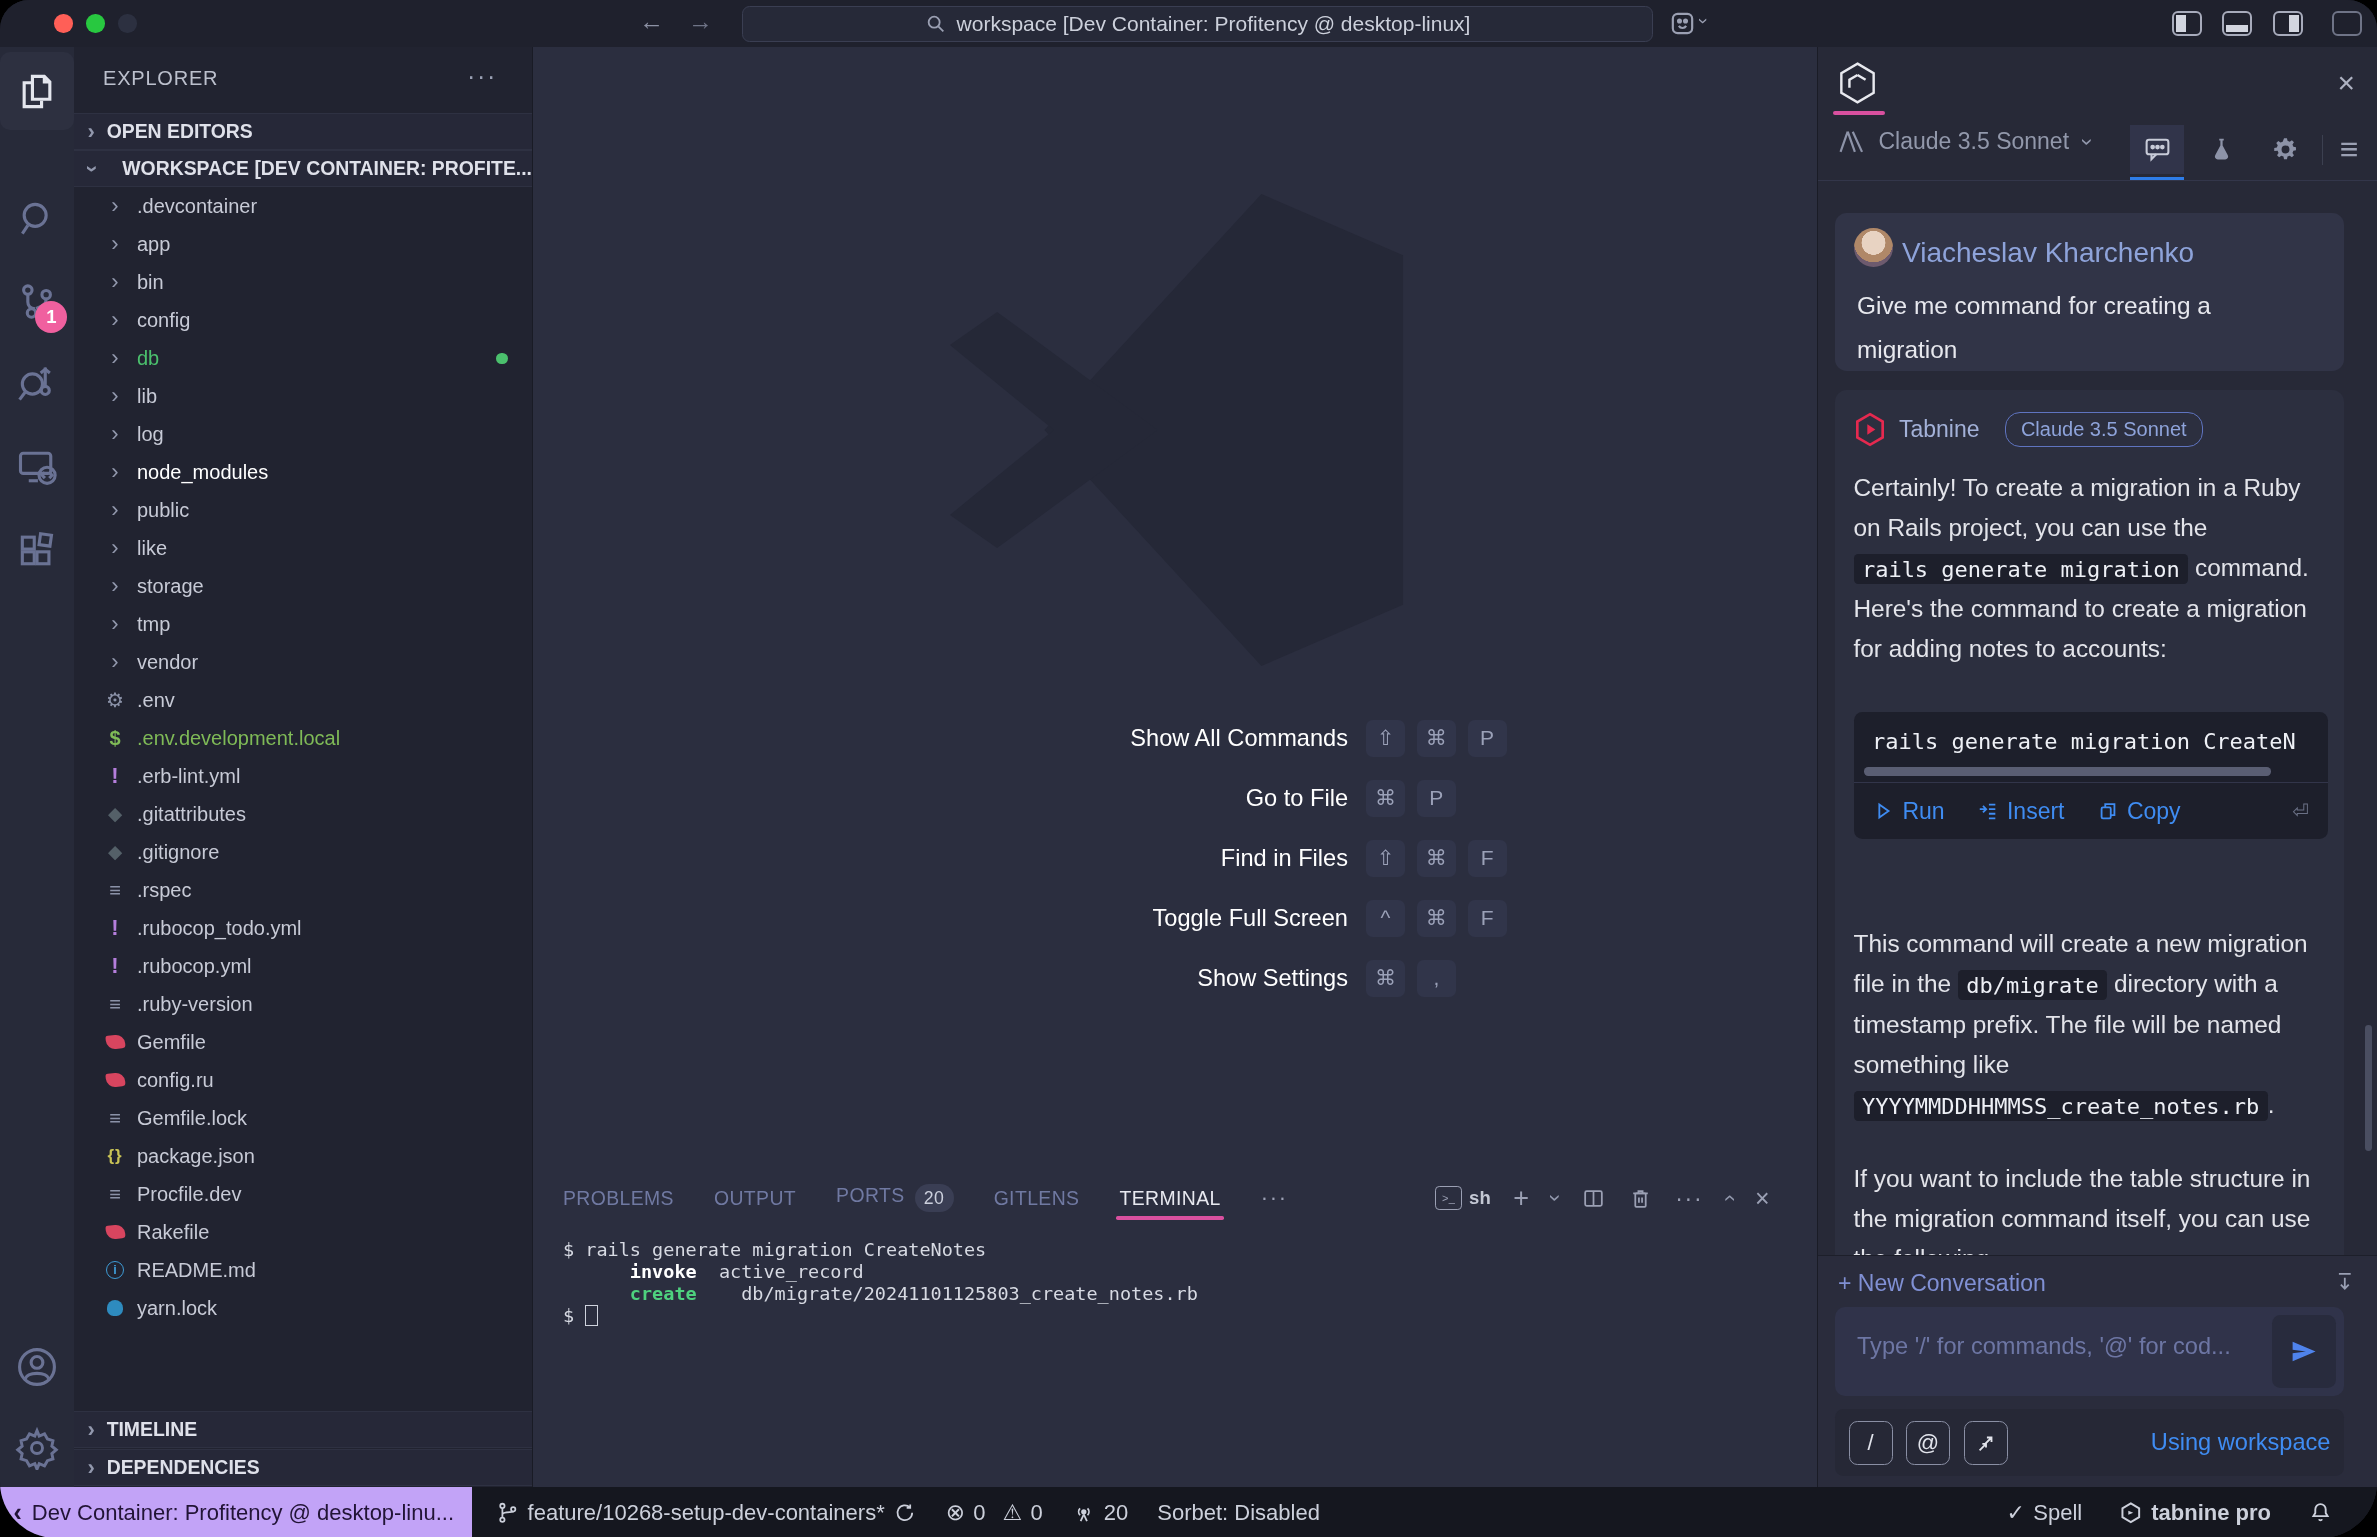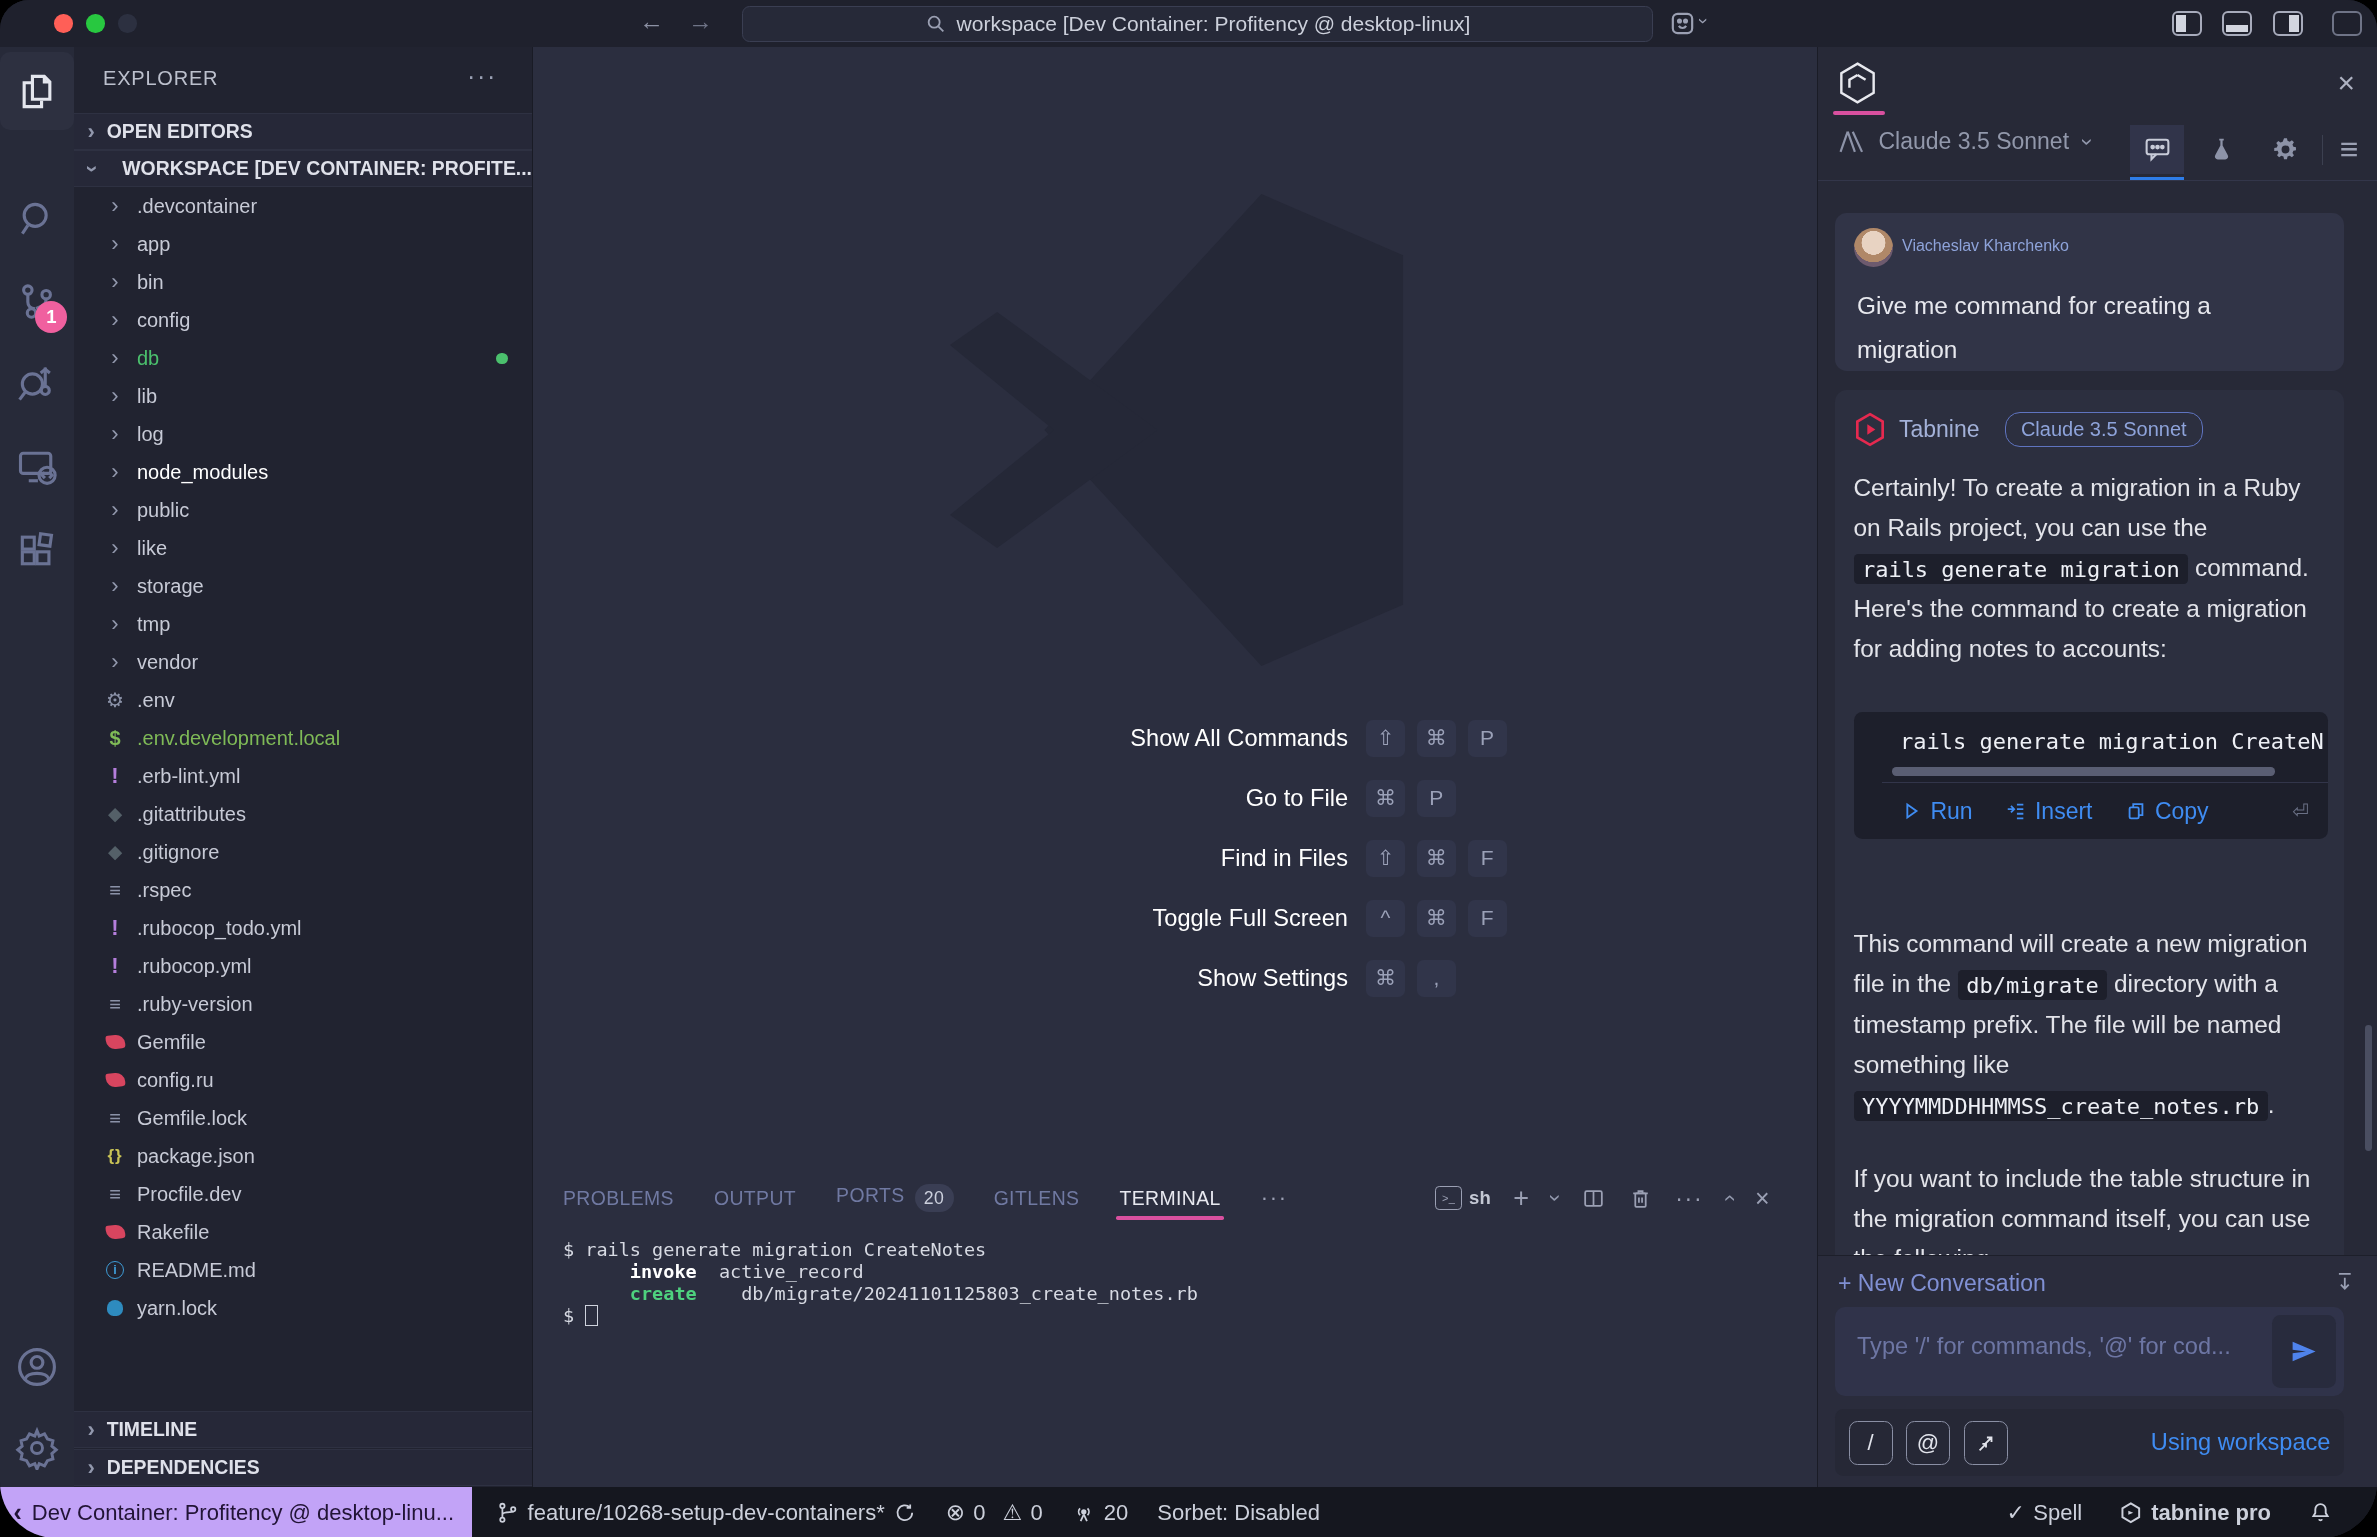--- a/index.html
+++ b/index.html
@@ -72,30 +72,30 @@
   .rp-close{position:absolute;right:22px;top:18.5px;font-size:30px;color:#aeb2c2;}
   .modelrow{position:absolute;left:20px;top:81px;display:flex;align-items:center;gap:13.5px;color:#9298ab;font-size:23px;}
   .rp-icons{position:absolute;right:11.8px;top:78px;display:flex;align-items:center;gap:10px;color:#8d93a8;}
   .rp-iconbtn{width:54px;height:49px;display:flex;align-items:center;justify-content:center;position:relative;}
   .rp-iconbtn.active{background:#31344a;color:#c8cbd8;}
   .rp-iconbtn.active:after{content:"";position:absolute;left:0;right:0;bottom:-6.7px;height:3.4px;background:#2e7de9;}
   .rp-div{width:0.8px;height:30px;background:#3c4050;}
   .hr{position:absolute;left:0;right:0;top:133px;height:0.8px;background:#33364a;}
   .chat{position:absolute;left:0;right:0;top:134px;bottom:231px;overflow:hidden;}
   .ucard{position:absolute;left:17px;width:509px;top:32px;height:158px;background:#313447;border-radius:11.8px;}
-  .uname{position:absolute;left:67px;top:23.6px;font-size:16px;color:#8ea3da;}
+  .uname{position:absolute;left:67px;top:23.6px;font-size:28px;color:#8ea3da;}
   .avatar{position:absolute;left:18.5px;top:15px;width:39px;height:39px;border-radius:50%;background:radial-gradient(circle at 50% 38%,#e8d3c2 0 38%,#b08868 39% 62%,#6d5a6e 63% 100%);}
   .umsg{position:absolute;left:22px;top:71px;width:455px;font-size:24.4px;line-height:44px;color:#e7e8ee;}
   .acard{position:absolute;left:17px;width:509px;top:209px;height:927px;background:#2c2f3f;border-radius:11.8px;}
   .botrow{position:absolute;left:18.5px;top:22px;display:flex;align-items:center;gap:13.5px;}
   .botname{font-size:23px;color:#a3b1d8;}
   .pill{border:1.7px solid #5f74c0;border-radius:15px;padding:5px 15px;font-size:20px;color:#8ea3da;margin-left:11.8px;}
   .para{position:absolute;left:18.5px;width:474px;font-size:24.4px;line-height:40px;color:#e3e4ea;}
   .icode{background:#1d1f2b;font-family:"DejaVu Sans Mono",monospace;font-size:22px;padding:2.5px 8.4px;border-radius:4.2px;color:#eef0f6;white-space:nowrap;}
-  .codeblock{position:absolute;left:18.5px;width:474px;top:322px;background:#1d1f2b;border-radius:8.4px;box-sizing:border-box;padding-left:28px;}
+  .codeblock{position:absolute;left:18.5px;width:474px;top:322px;background:#1d1f2b;border-radius:8.4px;box-sizing:border-box;}
   .codeline{padding:17px 18.5px 8.4px;font-family:"DejaVu Sans Mono",monospace;font-size:22px;color:#eef0f6;white-space:nowrap;overflow:hidden;}
   .hscroll{margin:5px 10px 6.7px;height:8.4px;width:86%;background:#5a5e73;border-radius:4.2px;}
   .actrow{border-top:0.8px solid #32354a;height:56px;display:flex;align-items:center;padding:0 18.5px;gap:32px;}
   .actbtn{display:flex;align-items:center;gap:8.4px;color:#3f8cf2;font-size:23px;}
   .actbtn svg{width:22px;height:22px;}
   .wrapic{margin-left:auto;color:#6a7085;font-size:20px;}
   .vscroll{position:absolute;right:5px;top:844px;width:6.7px;height:126px;background:#4a4e61;border-radius:3.4px;}
   .inputsec{position:absolute;left:0;right:0;bottom:0;height:231px;background:#2a2c3c;border-top:0.8px solid #1d1f2a;}
   .newconv{position:absolute;left:20px;top:13.5px;font-size:23px;color:#8090d4;}
   .scrbtm{position:absolute;right:20px;top:13.5px;color:#9aa0b4;}

